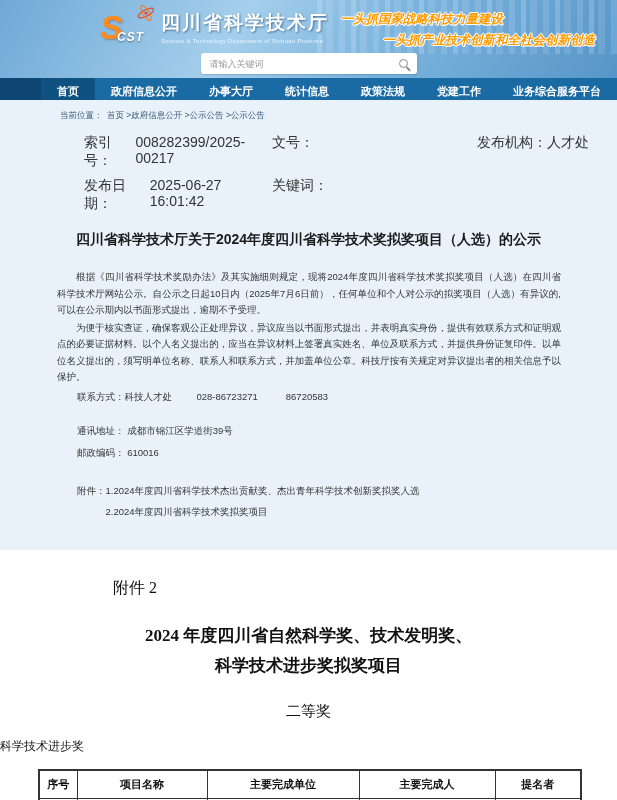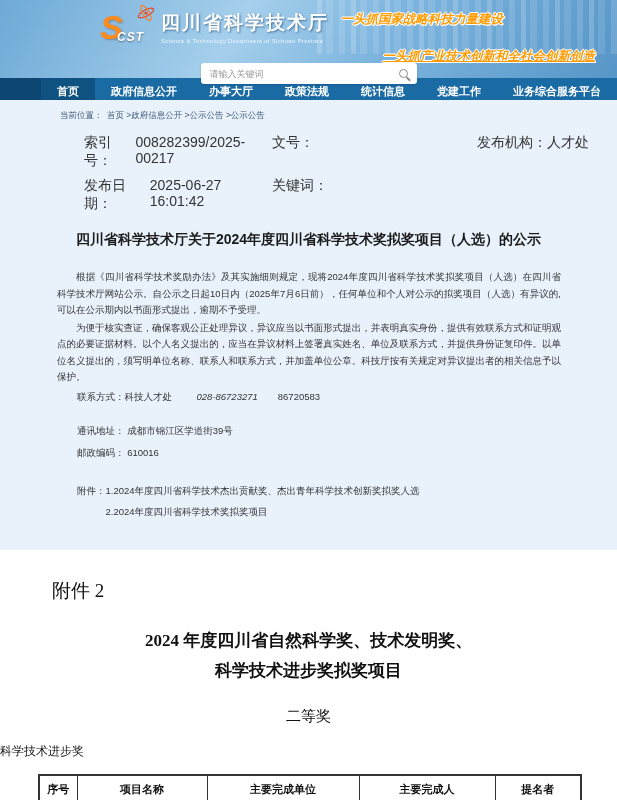--- a/index.html
+++ b/index.html
@@ -20,22 +20,22 @@
     text-shadow:1px 1px 2px rgba(80,30,0,.35); }
   .logo-cst { position:absolute; left:17px; bottom:3px; font-size:12px; font-weight:bold; font-style:italic;
     color:#fff; letter-spacing:1px; text-shadow:0 1px 2px rgba(0,0,0,.45); }
   .atom-svg { position:absolute; right:-2px; top:-3px; }
   .logo-name { font-size:19px; font-weight:bold; color:#fff; letter-spacing:2px;
     text-shadow:1px 1px 2px rgba(15,60,105,.6); white-space:nowrap; }
   .logo-sub { font-size:6px; color:#eaf5ff; letter-spacing:.3px; margin-top:2px; white-space:nowrap; }
   .slogan { position:absolute; right:22px; top:11px; font-weight:bold; font-style:italic;
     color:#ff9b00; font-size:12.5px; white-space:nowrap;
     text-shadow:1px 0 0 #fff,-1px 0 0 #fff,0 1px 0 #fff,0 -1px 0 #fff,1px 1px 0 #fff; }
-  .slogan-line2 { margin-left:42px; margin-top:20px;text-decoration:underline; }
-  .search-row { position:absolute; left:0; right:0; top:63px; display:flex; justify-content:center; }
+  .slogan-line2 { margin-left:42px; margin-top:4px; }
+  .search-row { position:absolute; left:0; right:0; top:53px; display:flex; justify-content:center; }
   .search-box { width:216px; height:21px; background:#fff; border-radius:3px;
     display:flex; align-items:center; padding:0 9px; box-shadow:0 1px 2px rgba(0,40,80,.2); }
   .search-box input { flex:1; border:none; outline:none; font-size:9px; color:#333; background:transparent;
     font-family:"Liberation Sans", sans-serif; }
   .search-box input::placeholder { color:#999; }
   .mag-icon { width:9px; height:9px; border:1.5px solid #8a8a8a; border-radius:50%; position:relative; }
   .mag-icon::after { content:""; position:absolute; width:5px; height:1.5px; background:#8a8a8a;
     transform:rotate(45deg); right:-4px; bottom:-2px; }
   
   .nav { height:22px; background:#1a6aa4; display:flex; font-size:11px; font-weight:bold; color:#fff; }
@@ -52,28 +52,28 @@
   .meta-cell2 { width:205px; display:flex; }
   .meta-cell3 { flex:1; display:flex; }
   .meta-label { color:#333; }
   .article-title { text-align:center; font-size:14px; font-weight:bold; color:#1b1b1b; margin:18px 40px 0; }
   .article-body { margin:20px 56px 0 57px; font-size:9.5px; line-height:16.5px; color:#333; text-align:justify; }
   .para { text-indent:2em; margin-bottom:1px; }
   .contact { margin-left:20px; margin-top:3px; }
   .contact-row { display:flex; white-space:nowrap; }
   .contact-indent { display:inline-block; width:46px; }
   .contact-dept { display:inline-block; min-width:72px; }
-  .contact-phone { margin-right:20px;font-style:italic; }
+  .contact-phone { margin-right:28px; }
   .address { margin-left:20px; margin-top:18px; }
   .address-row { margin-bottom:5px; }
   .attach { margin-left:20px; margin-top:22px; display:flex; }
   .attach-items div { margin-bottom:4px; }
   
   .doc { background:#fff; font-family:"Liberation Serif", serif; color:#111; padding-top:28px; }
-  .doc-attach-no { margin-left:52px; font-size:19px; }
+  .doc-attach-no { margin-left:113px; font-size:16px; }
   .doc-title { text-align:center; font-weight:bold; font-size:17px; line-height:30px; margin-top:22px; }
   .doc-grade { text-align:center; font-size:15px; margin-top:21px; }
   .doc-category { text-align:left; font-size:12px; margin-top:17px; }
   .doc-table { border-collapse:collapse; margin:14px 0 0 38px; width:542px; table-layout:fixed;
     border:2px solid #333; }
   .doc-table th, .doc-table td { border:1px solid #333; font-size:11px; line-height:1.5;
     padding:3px 4px; vertical-align:middle; }
   .doc-table th { height:28px; text-align:center; font-weight:bold; }
   .doc-table td { height:80px; text-align:justify; }
   .doc-table td.center { text-align:center; }
@@ -111,22 +111,22 @@
       <span class="mag-icon"></span>
     </div>
   </div>
 </div>
 
 <div class="nav">
   <div class="nav-spacer"></div>
   <div class="nav-item active">首页</div>
   <div class="nav-item">政府信息公开</div>
   <div class="nav-item">办事大厅</div>
+  <div class="nav-item">统计信息</div>
   <div class="nav-item">政策法规</div>
-  <div class="nav-item">统计信息</div>
   <div class="nav-item">党建工作</div>
   <div class="nav-item">业务综合服务平台</div>
 </div>
 
 <div class="content-blue">
 
   <div class="breadcrumb">
     <span class="bc-label">当前位置：</span>
     <span class="bc-path">首页 &gt;政府信息公开 &gt;公示公告 &gt;公示公告</span>
   </div>

